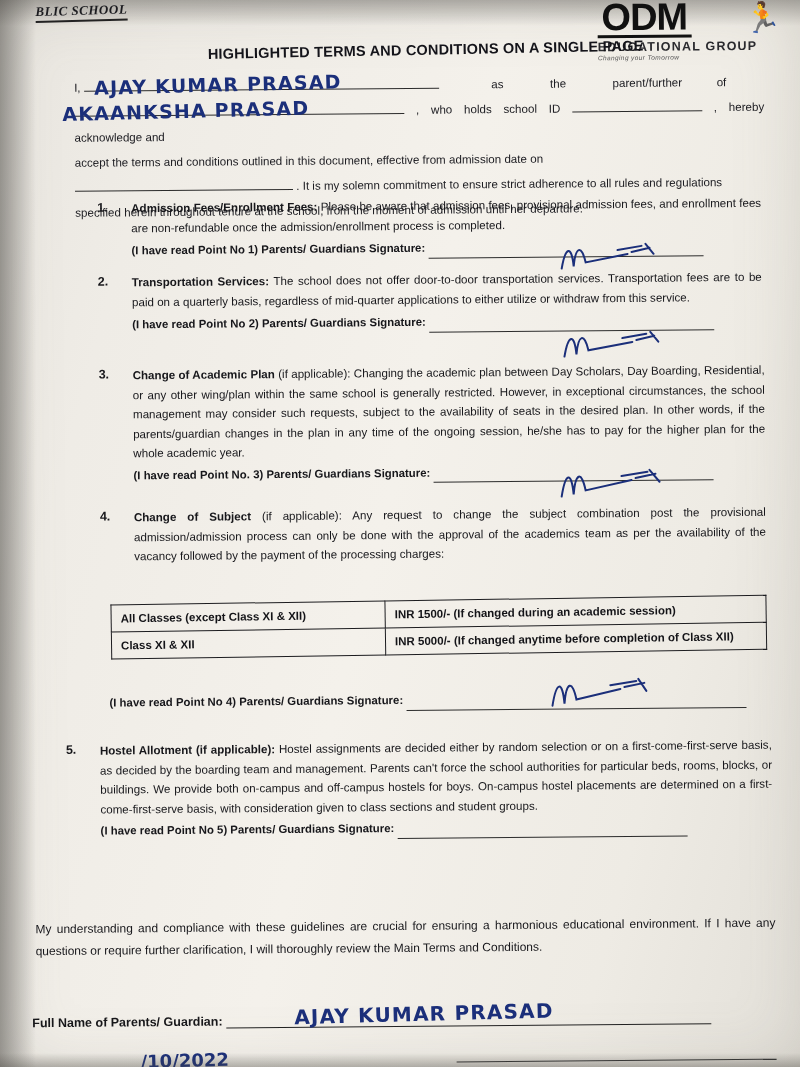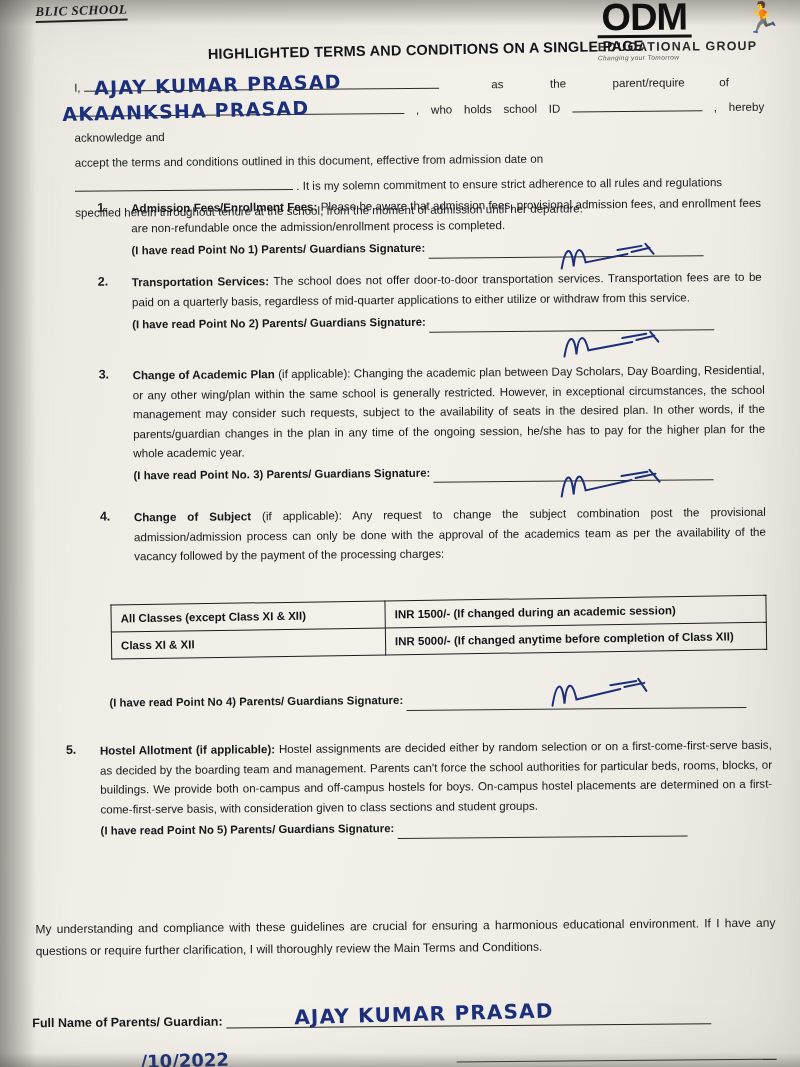--- a/index.html
+++ b/index.html
@@ -266,21 +266,21 @@
     <div class="doc-title">HIGHLIGHTED TERMS AND CONDITIONS ON A SINGLE PAGE</div>
 
     <div class="decl">
       <span>I,</span>
       <span class="blank" style="width:355px;"></span>
       <span style="display:inline-block;width:46px;"></span>
       <span>as</span>
       <span style="display:inline-block;width:40px;"></span>
       <span>the</span>
       <span style="display:inline-block;width:40px;"></span>
-      <span>parent/require</span>
+      <span>parent/further</span>
       <span style="display:inline-block;width:28px;"></span>
       <span>of</span>
       <br>
       <span class="blank" style="width:330px;"></span>
       <span>, who holds school ID</span>
       <span class="blank" style="width:130px;"></span>
       <span>, hereby acknowledge and</span>
       <br>
       <span>accept the terms and conditions outlined in this document, effective from admission date on</span>
       <br>

